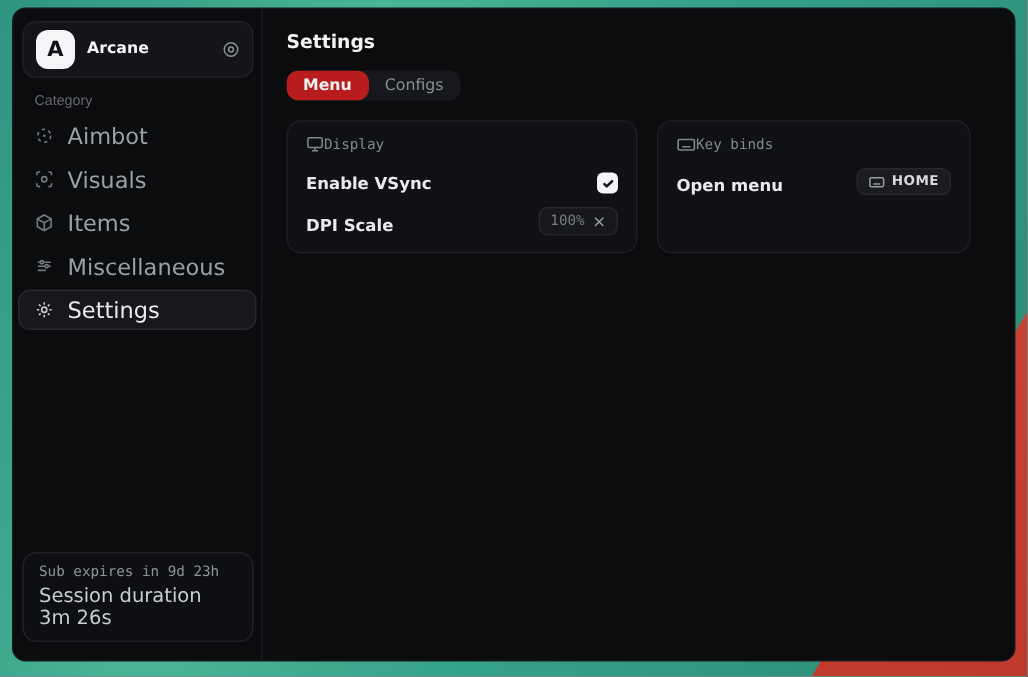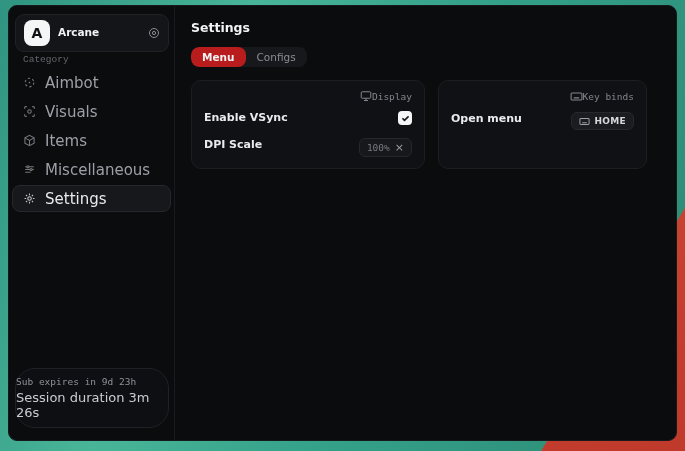--- a/index.html
+++ b/index.html
@@ -27,55 +27,55 @@
   .brand-card { margin: 2px 5px 0 6px; background: #141519; border: 1px solid #212226;
     border-radius: 9px; padding: 5px 8px; display: flex; align-items: center; gap: 8px; }
   .logo { width: 26px; height: 26px; background: #f4f5f6; border-radius: 8px;
     display: flex; align-items: center; justify-content: center;
     color: #101114; font-weight: bold; font-size: 14px; }
   .brand-text { flex: 1; line-height: 1.25; }
   .brand-title { color: #f2f3f4; font-size: 10.5px; font-weight: bold; }
   .brand-sub { color: #8a8d93; font-size: 9.5px; }
   .brand-badge { color: #8a8d93; display: flex; }
 
-  .category-label { margin: 2px 0 4px 14px; color: #64676d; font-size: 9.5px;
-    font-family: Liberation Mono, monospace; }
+  .category-label { margin: 10px 0 4px 14px; color: #64676d; font-size: 9.5px;
+    font-family: Liberation Sans, sans-serif; }
 
   .nav { display: flex; flex-direction: column; gap: 2px; padding: 0 3px; }
   .nav-item { height: 27px; display: flex; align-items: center; gap: 9px;
     padding: 0 10px; border-radius: 8px; color: #9ca0a6; font-size: 15px;
     border: 1px solid transparent; cursor: pointer; }
   .nav-item .nicon { color: #74777d; display: flex; }
   .nav-item.active { background: #17181c; border-color: #26272c; color: #e9eaec; }
   .nav-item.active .nicon { color: #c7c9cd; }
 
-  .session-card { margin: auto 5px 6px 6px; border: 1px solid #202126; border-radius: 20px;
-    padding: 7px 0; background: #0e0f12; }
+  .session-card { margin: auto 5px 6px 6px; border: 1px solid #202126; border-radius: 9px;
+    padding: 7px 10px; background: #0e0f12; }
   .session-line1 { color: #8f9299; font-size: 9.5px;
     font-family: "DejaVu Sans Mono", monospace; margin-bottom: 3px; }
   .session-line2 { color: #c9ccd1; font-size: 13px; }
 
   
   .main { flex: 1; padding: 14px 12px 0 16px; }
   .page-title { color: #f2f3f4; font-size: 12.5px; font-weight: bold; }
 
   .tabs { display: inline-flex; margin-top: 12px; background: #17181b;
     border-radius: 8px; overflow: hidden; }
   .tab { padding: 4px 11px; font-size: 10.5px; color: #8a8d93; cursor: pointer; }
   .tab.active { background: #b91c1c; color: #f0f1f2; border-radius: 8px; font-weight: bold; }
 
   .cards { display: flex; gap: 13px; margin-top: 13px; }
   .card { background: #101114; border: 1px solid #1d1e22; border-radius: 10px;
     padding: 9px 12px 11px 12px; }
   .card-display { width: 234px; }
   .card-keybinds { width: 209px; }
   .card-header { display: flex; align-items: center; color: #83868c;
-    font-size: 9.5px; font-family: "DejaVu Sans Mono", monospace; justify-content: flex-end; }
+    font-size: 9.5px; font-family: "DejaVu Sans Mono", monospace; }
   .card-header .cicon { display: flex; color: #83868c; }
-  .card-row { display: flex; align-items: flex-start; justify-content: space-between;
+  .card-row { display: flex; align-items: flex-end; justify-content: space-between;
     margin-top: 9px; min-height: 18px; }
   .row-label { color: #e8eaec; font-size: 11px; font-weight: bold; }
 
   .checkbox { width: 14px; height: 14px; background: #f5f6f7; border-radius: 4px;
     display: flex; align-items: center; justify-content: center; cursor: pointer; }
   .checkbox svg { stroke: #17181b; }
 
   .dpi-input { display: flex; align-items: center; gap: 5px; background: #17181b;
     border: 1px solid #26272b; border-radius: 6px; height: 19px; padding: 0 7px;
     cursor: text; }

